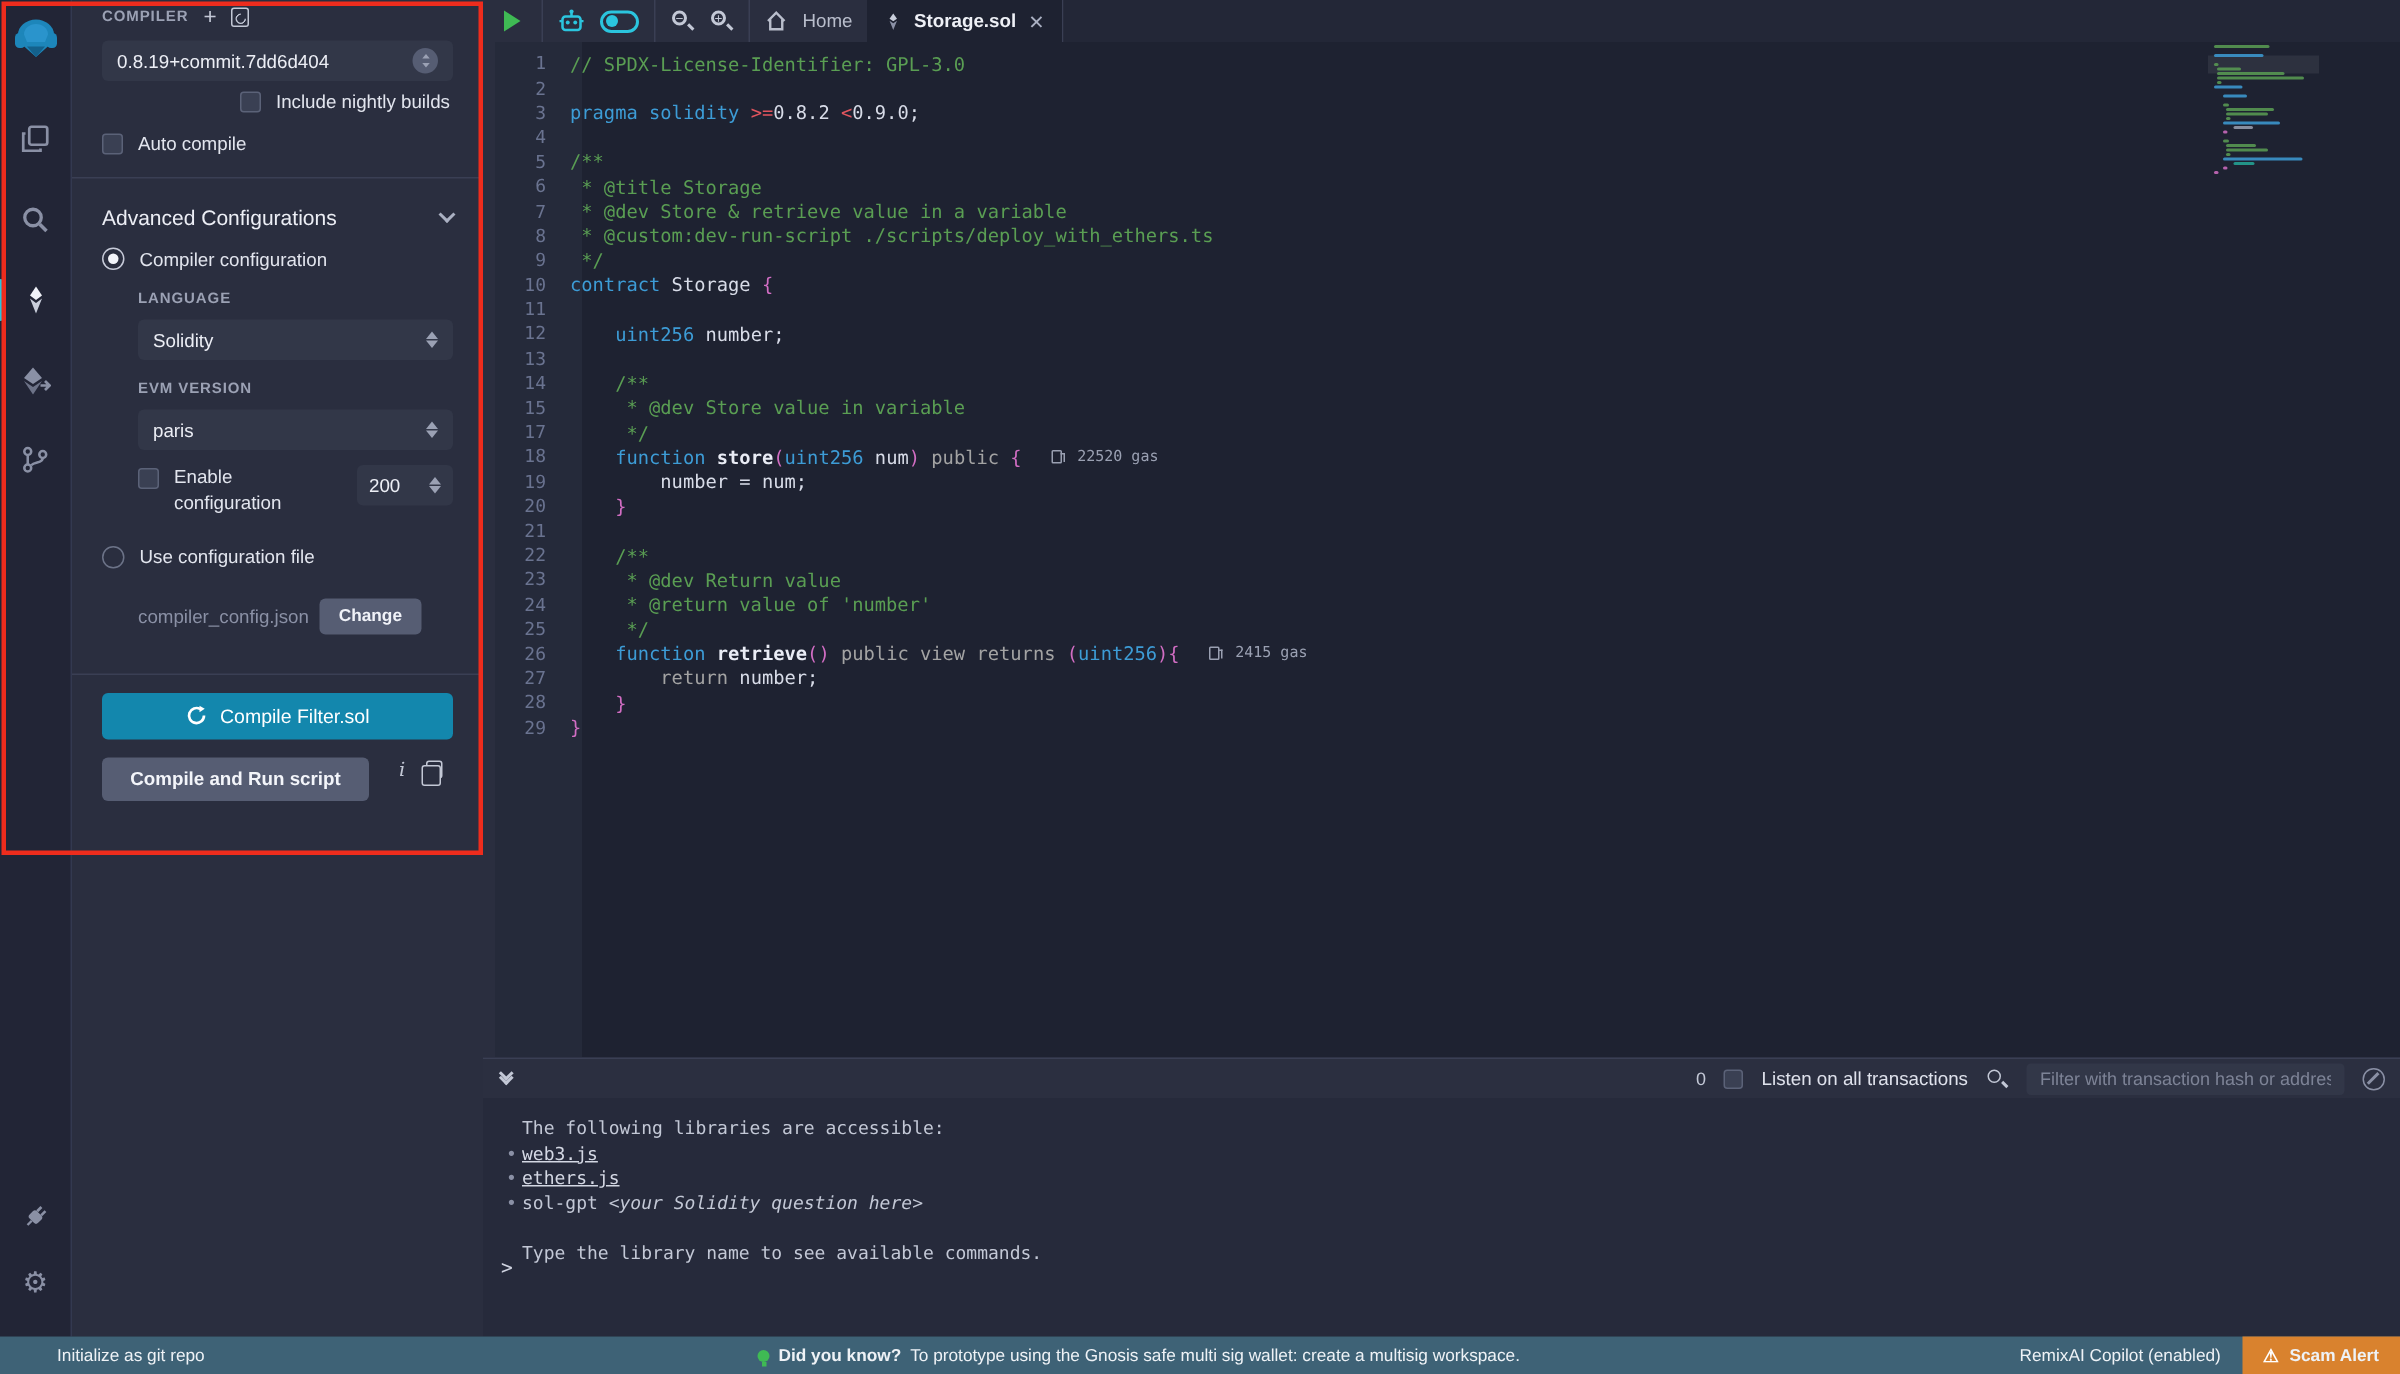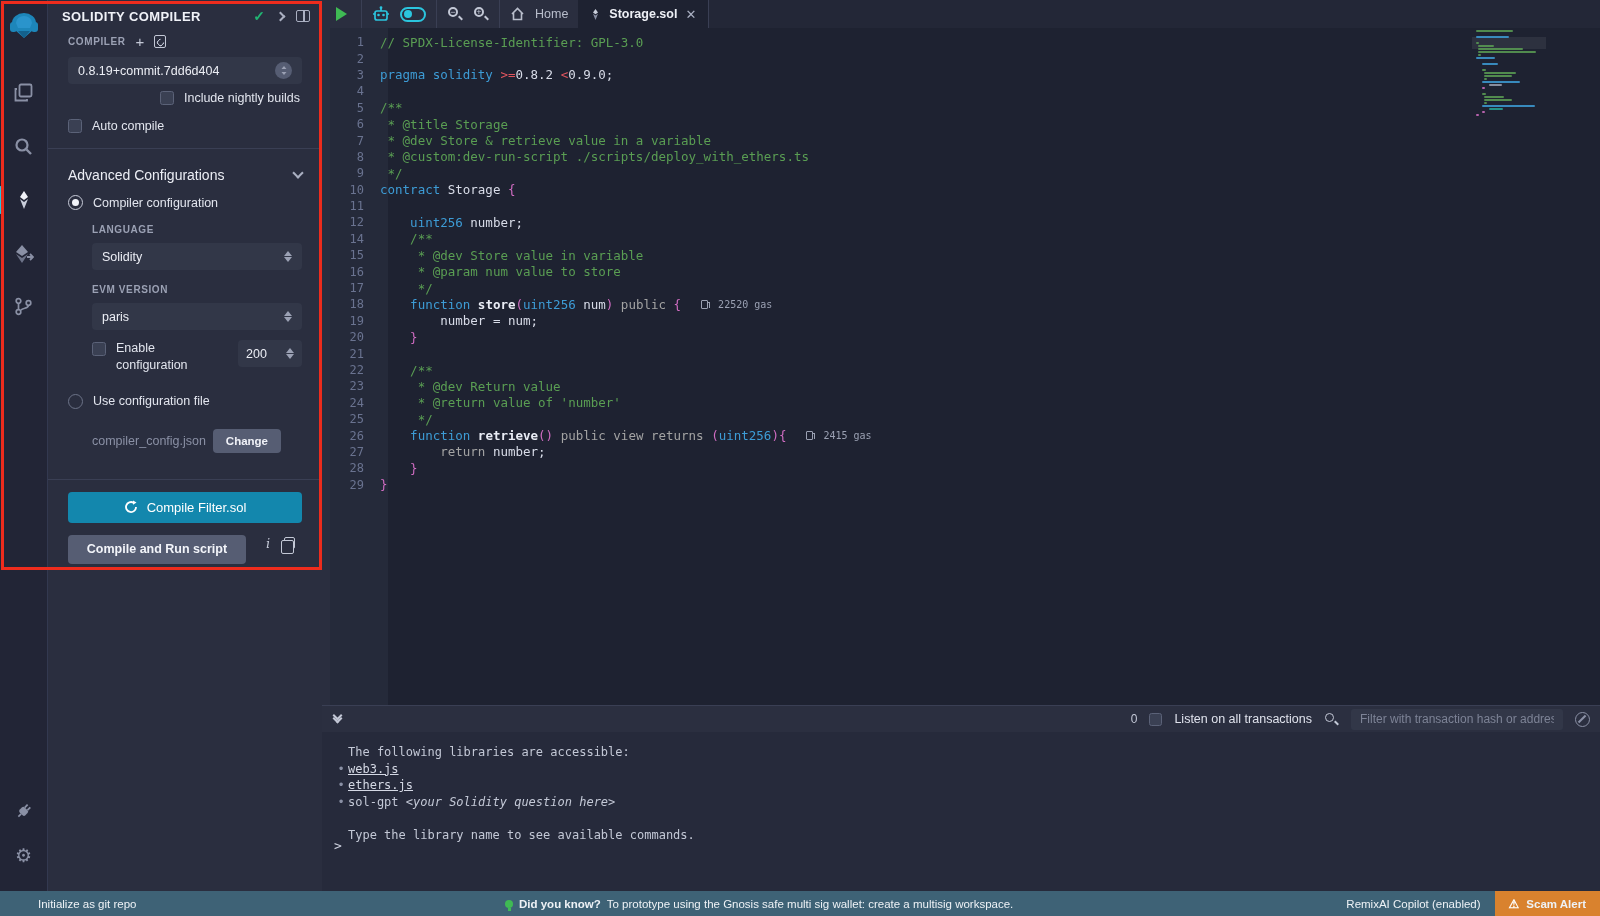--- a/index.html
+++ b/index.html
@@ -215,28 +215,20 @@
         </g>
       </svg>
     </div>
     <div class="ibar-icon">
       <span class="gear-glyph">⚙</span>
     </div>
   </div>
 </div>
 
 <div id="sidepanel">
-  <div class="sp-header">
-    <span class="sp-title">SOLIDITY COMPILER</span>
-    <span class="sp-hicons">
-      <span class="check-glyph">✓</span>
-      <span class="chev-right"></span>
-      <span class="split-icon"></span>
-    </span>
-  </div>
   <div class="sp-row-label">
     <span class="micro-label">COMPILER</span>
     <span class="plus-glyph">+</span>
     <span class="doc-icon"></span>
   </div>
   <div class="select-box">
     <span class="val">0.8.19+commit.7dd6d404</span>
     <span class="circle-sort">
       <span class="tri-up t"></span>
         <span class="tri-down t"></span>
@@ -407,30 +399,30 @@
         </div>
         <div class="cl">
           <span class="ln">11</span>
           <span class="ct"></span>
         </div>
         <div class="cl">
           <span class="ln">12</span>
           <span class="ct"><span class="seg-plain">    </span><span class="seg-kw">uint256</span><span class="seg-plain"> number;</span></span>
         </div>
         <div class="cl">
+          <span class="ln">13</span>
+          <span class="ct"></span>
+        </div>
+        <div class="cl">
           <span class="ln">14</span>
           <span class="ct"><span class="seg-comment">    /**</span></span>
         </div>
         <div class="cl">
           <span class="ln">15</span>
           <span class="ct"><span class="seg-comment">     * @dev Store value in variable</span></span>
-        </div>
-        <div class="cl">
-          <span class="ln">16</span>
-          <span class="ct"><span class="seg-comment">     * @param num value to store</span></span>
         </div>
         <div class="cl">
           <span class="ln">17</span>
           <span class="ct"><span class="seg-comment">     */</span></span>
         </div>
         <div class="cl">
           <span class="ln">18</span>
           <span class="ct"><span class="seg-plain">    </span><span class="seg-kw">function</span><span class="seg-bold"> store</span><span class="seg-pink">(</span><span class="seg-kw">uint256</span><span class="seg-plain"> num</span><span class="seg-pink">)</span><span class="seg-teal"> public </span><span class="seg-pink">{</span><span class="seg-gas"><span class="gas-ic"></span> 22520 gas</span></span>
         </div>
         <div class="cl">

